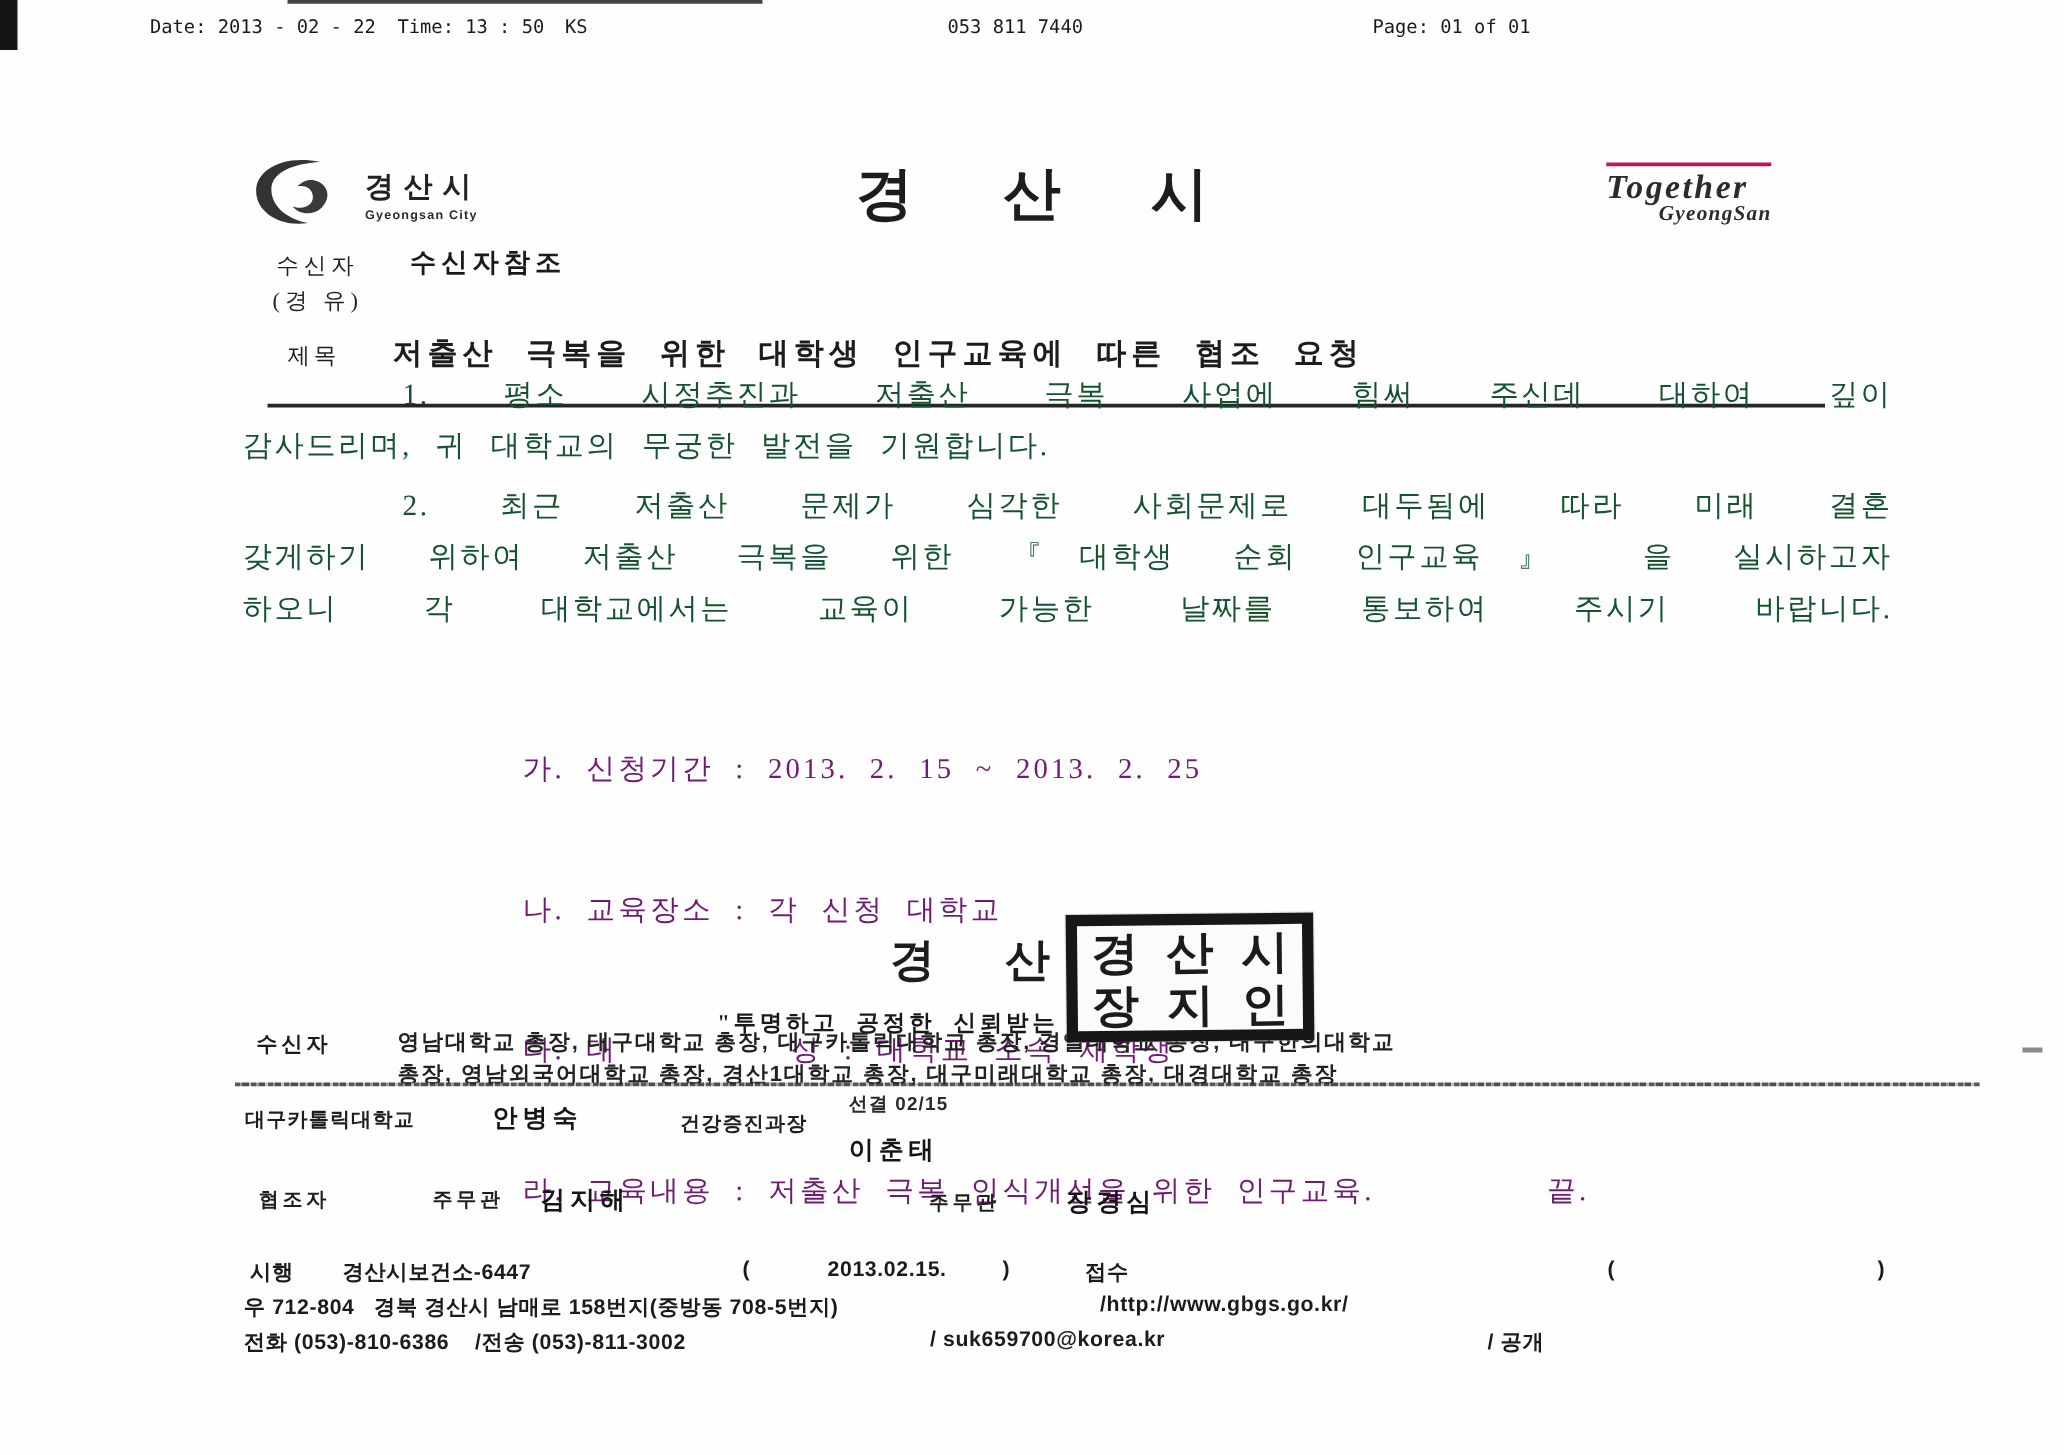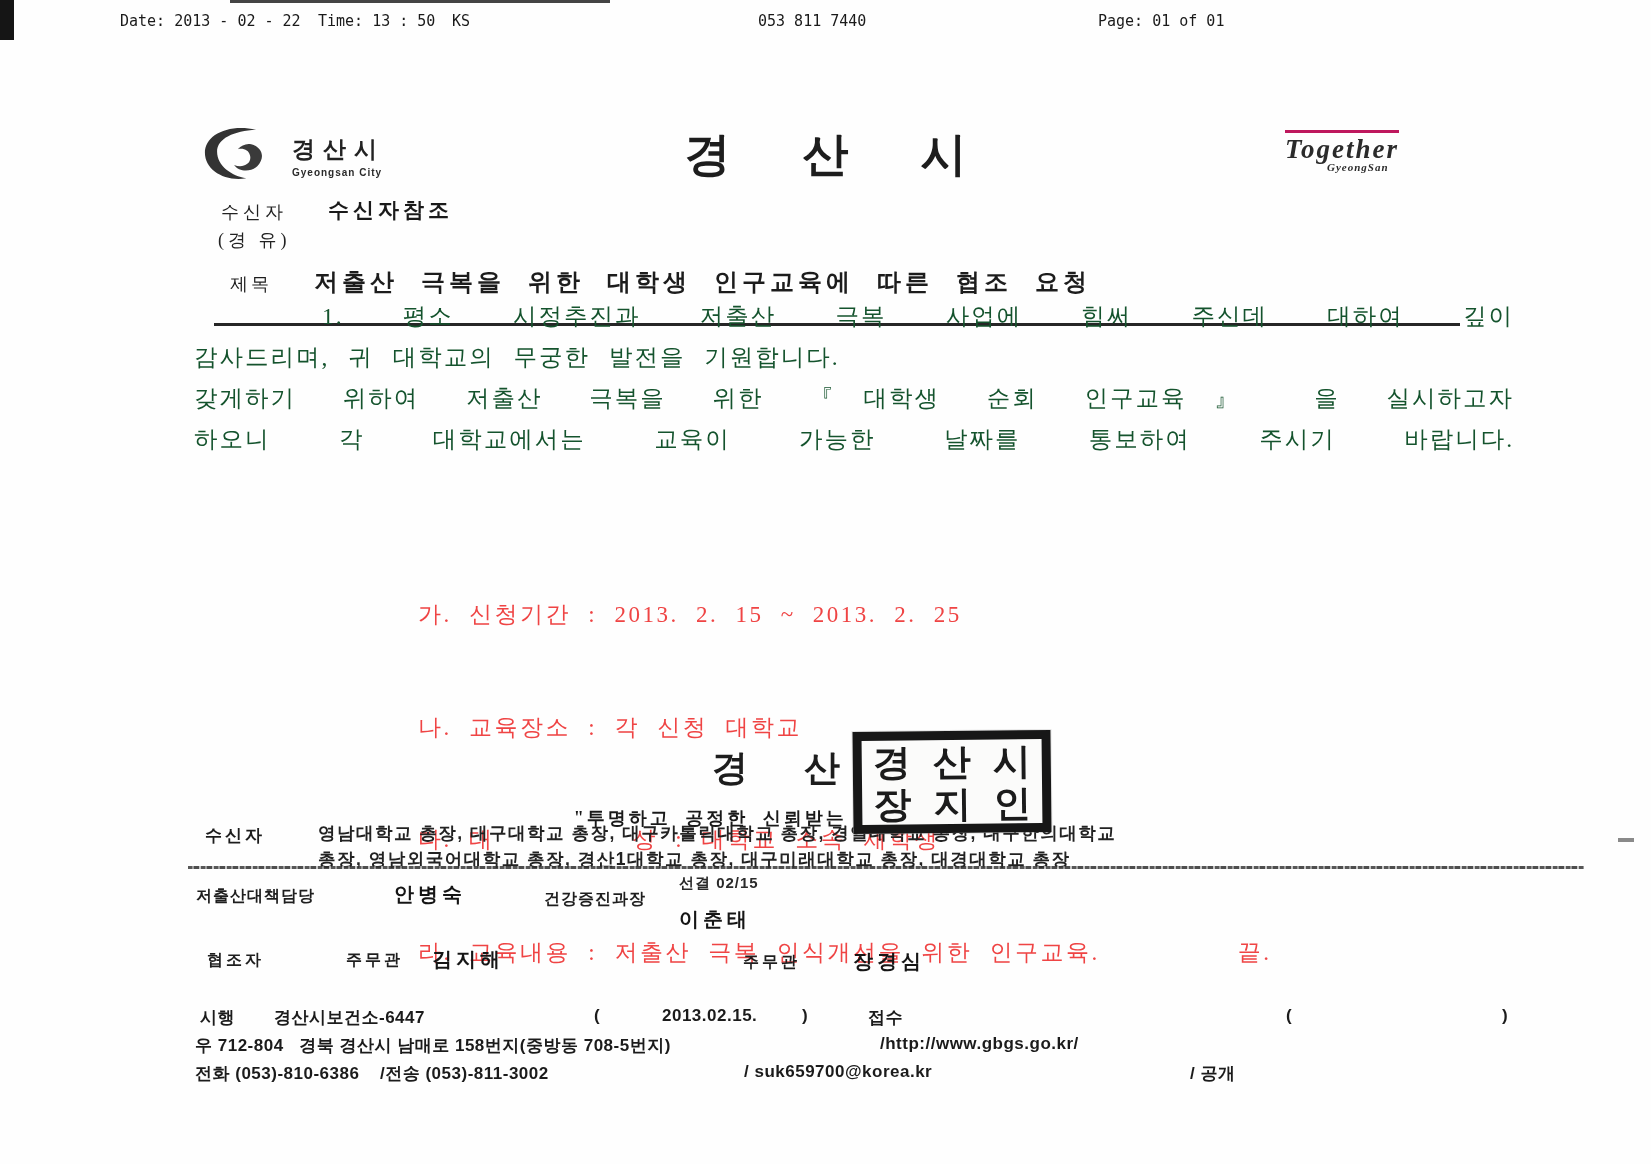--- a/index.html
+++ b/index.html
@@ -18,36 +18,36 @@
     font-weight:bold;font-size:21px;letter-spacing:3px;word-spacing:12px;color:#161616;}
   
   .logo-left-name{font-family:"Liberation Sans","DejaVu Sans",sans-serif;font-weight:bold;
     font-size:23px;letter-spacing:8px;color:#222;}
   .logo-left-en{font-family:"Liberation Sans","DejaVu Sans",sans-serif;font-weight:bold;
     font-size:10px;letter-spacing:1px;color:#2a2a2a;margin-top:2px;}
   .doc-title{left:0;right:0;top:124px;text-align:center;font-weight:bold;font-size:46px;
     letter-spacing:72px;text-indent:72px;color:#1d1d1d;}
   .logo-right{font-style:italic;font-weight:bold;color:#2b2b2b;}
   .lr1{font-size:27px;letter-spacing:2px;border-top:3px solid #be185d;padding-top:1px;}
-  .lr2{font-size:11px;margin:-4px 0 0 42px;letter-spacing:1px;}
+  .lr2{font-size:17px;margin:-4px 0 0 42px;letter-spacing:1px;}
   
   .lbl{font-size:18px;letter-spacing:4px;color:#222;}
   .recv-val{font-size:21px;font-weight:bold;letter-spacing:4px;color:#1a1a1a;}
   .subject-row{left:214px;top:248px;width:1246px;border-bottom:3px solid #262626;
     padding-bottom:7px;white-space:pre;}
   .subject-lbl{font-size:18px;letter-spacing:3px;margin-right:42px;}
   .subject-txt{font-size:24px;font-weight:bold;letter-spacing:4px;word-spacing:13px;}
   
   .body-lines{left:194px;top:296px;width:1320px;font-size:23.5px;color:#14532d;
     letter-spacing:2px;word-spacing:11px;line-height:41px;}
   .bl{min-height:41px;}
   .jline{text-align:justify;text-align-last:justify;}
   .indent{text-indent:128px;}
   .gap-top{margin-top:7px;}
-  .doc-list{left:418px;top:521px;width:1100px;font-size:23px;color:#ef4444;
+  .doc-list{left:418px;top:521px;width:1100px;font-size:23px;color:#701a75;
     letter-spacing:2.5px;word-spacing:9px;line-height:37.5px;white-space:pre-wrap;}
   
   .sender-name{left:712px;top:744px;font-size:36px;font-weight:bold;letter-spacing:56px;
     color:#1d1d1d;white-space:pre;}
   .sender-slogan{left:350px;top:806px;width:832px;text-align:center;font-weight:bold;
     font-size:18px;letter-spacing:3px;word-spacing:7px;color:#191919;}
   .seal{left:853px;top:731px;width:180px;height:84px;border:9px solid #171717;
     background:#fbfbfa;display:grid;grid-template-columns:repeat(3,1fr);
     grid-template-rows:repeat(2,1fr);z-index:5;transform:rotate(-0.6deg);
     box-shadow:0 0 0 1px #44444422;}
@@ -106,20 +106,21 @@
   <div class="abs lbl" style="left:221px;top:200px;">수신자</div>
   <div class="abs recv-val" style="left:328px;top:196px;">수신자참조</div>
   <div class="abs lbl" style="left:218px;top:228px;">(경 유)</div>
   <div class="abs subject-row">
     <span class="subject-lbl">제목</span><span class="subject-txt">저출산 극복을 위한 대학생 인구교육에 따른 협조 요청</span>
   </div>
 
   <div class="abs body-lines">
     <div class="bl jline indent">1.  평소 시정추진과 저출산 극복 사업에 힘써 주신데 대하여 깊이</div>
     <div class="bl">감사드리며, 귀 대학교의 무궁한 발전을 기원합니다.</div>
+    <div class="bl jline indent gap-top">2.  최근 저출산 문제가 심각한 사회문제로 대두됨에 따라 미래 결혼</div>
     <div class="bl jline">갖게하기 위하여 저출산 극복을 위한 『대학생 순회 인구교육』 을 실시하고자</div>
     <div class="bl jline">하오니 각 대학교에서는 교육이 가능한 날짜를 통보하여 주시기 바랍니다.</div>
   </div>
 
   <div class="abs doc-list">
     <div>가. 신청기간 : 2013. 2. 15 ~ 2013. 2. 25</div>
     <div>나. 교육장소 : 각 신청 대학교</div>
     <div>다. 대        상 : 대학교 소속 재학생</div>
     <div>라. 교육내용 : 저출산 극복 인식개선을 위한 인구교육.        끝.</div>
   </div>
@@ -136,21 +137,21 @@
   </div>
 
   <div class="abs gothic recips-lbl">수신자</div>
   <div class="abs gothic recips">
     <div>영남대학교 총장, 대구대학교 총장, 대구카톨릭대학교 총장, 경일대학교 총장, 대구한의대학교</div>
     <div>총장, 영남외국어대학교 총장, 경산1대학교 총장, 대구미래대학교 총장, 대경대학교 총장</div>
   </div>
 
   <div class="abs divider"></div>
 
-  <div class="abs gothic small-title" style="left:196px;top:886px;">저출산대책담당</div>
+  <div class="abs gothic small-title" style="left:196px;top:886px;">대구카톨릭대학교</div>
   <div class="abs gothic person" style="left:394px;top:881px;">안병숙</div>
   <div class="abs gothic small-title" style="left:544px;top:889px;">건강증진과장</div>
   <div class="abs gothic note" style="left:679px;top:874px;">선결 02/15</div>
   <div class="abs gothic person" style="left:679px;top:894px;margin-top:12px;">이춘태</div>
 
   <div class="abs gothic small-title" style="left:207px;top:950px;letter-spacing:3px;">협조자</div>
   <div class="abs gothic small-title" style="left:346px;top:950px;letter-spacing:3px;">주무관</div>
   <div class="abs gothic person" style="left:432px;top:946px;">김지해</div>
   <div class="abs gothic small-title" style="left:743px;top:952px;letter-spacing:3px;">주무관</div>
   <div class="abs gothic person" style="left:853px;top:948px;">장경심</div>

